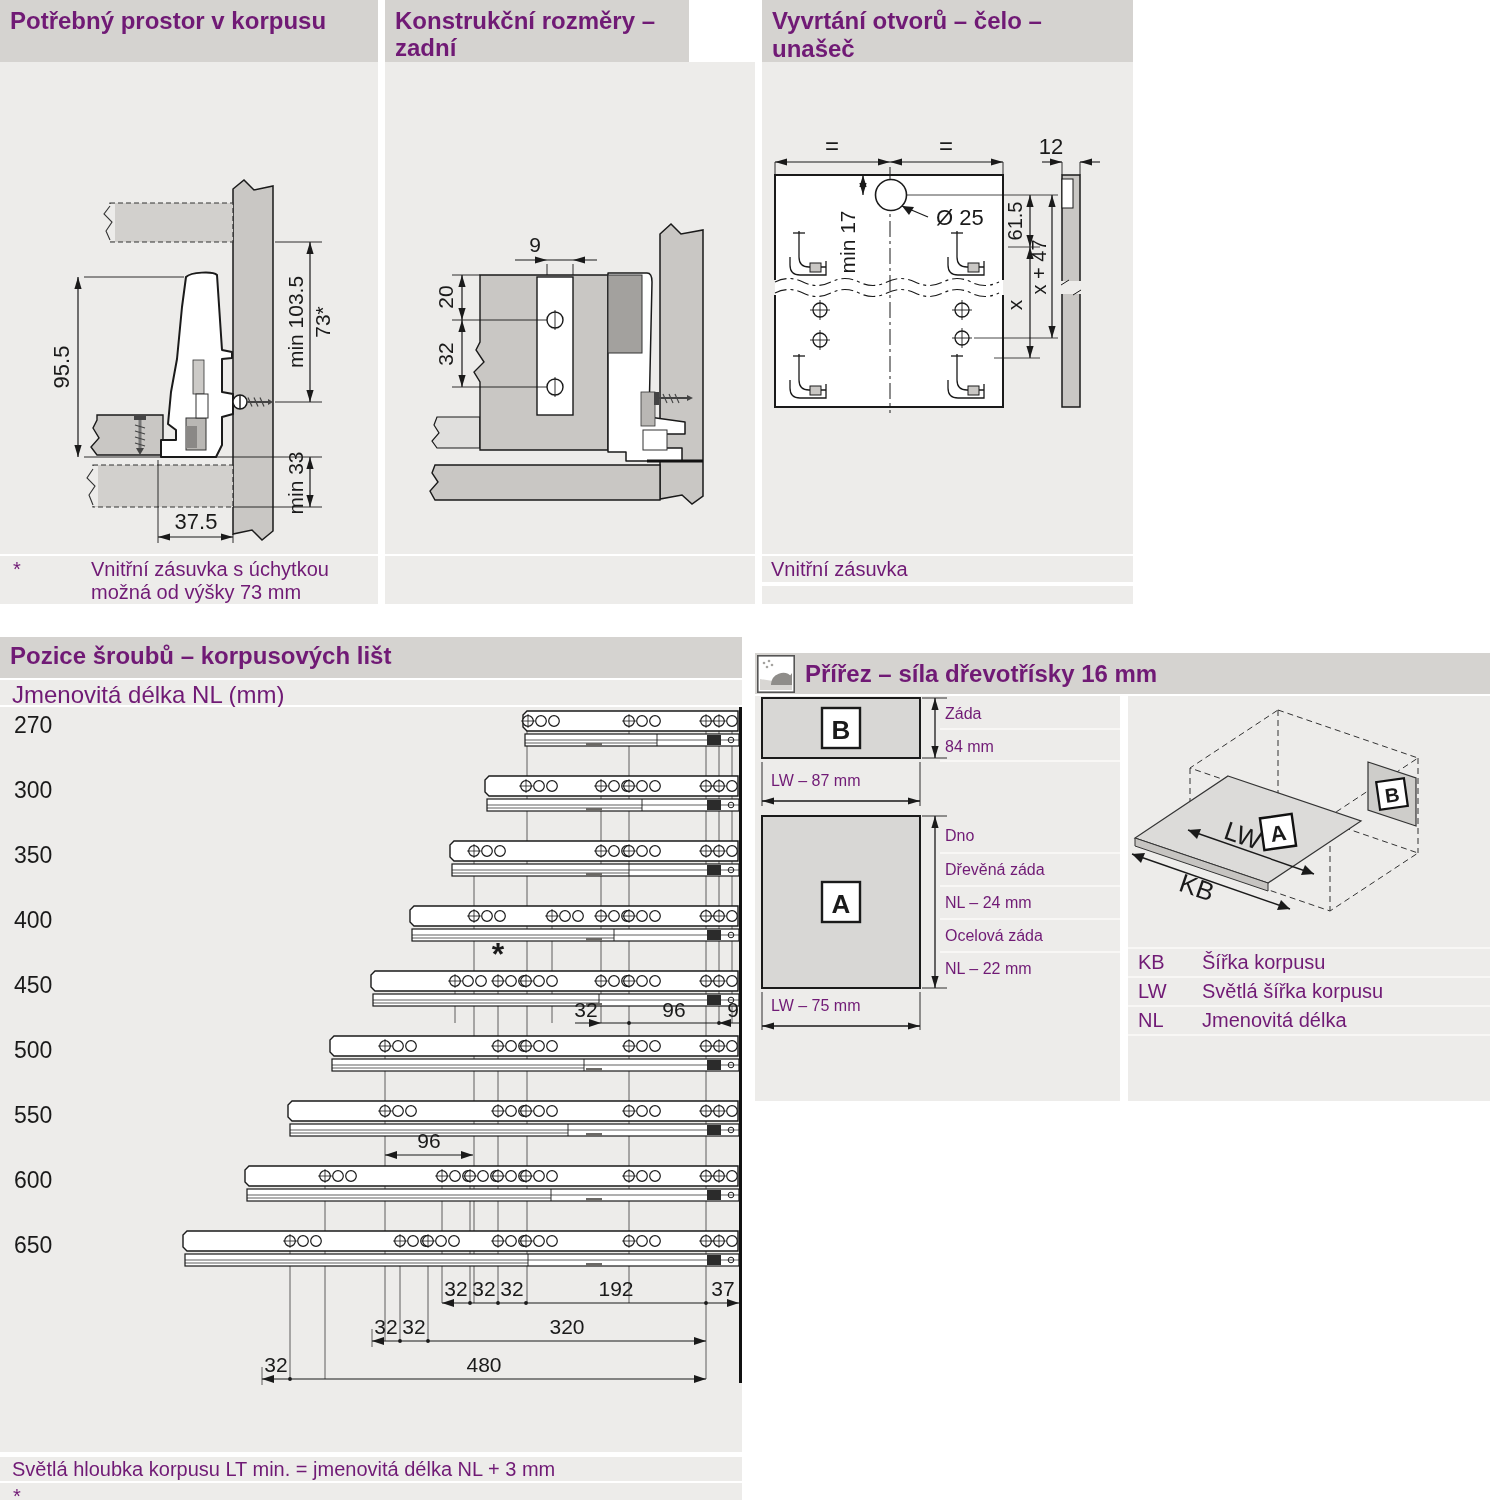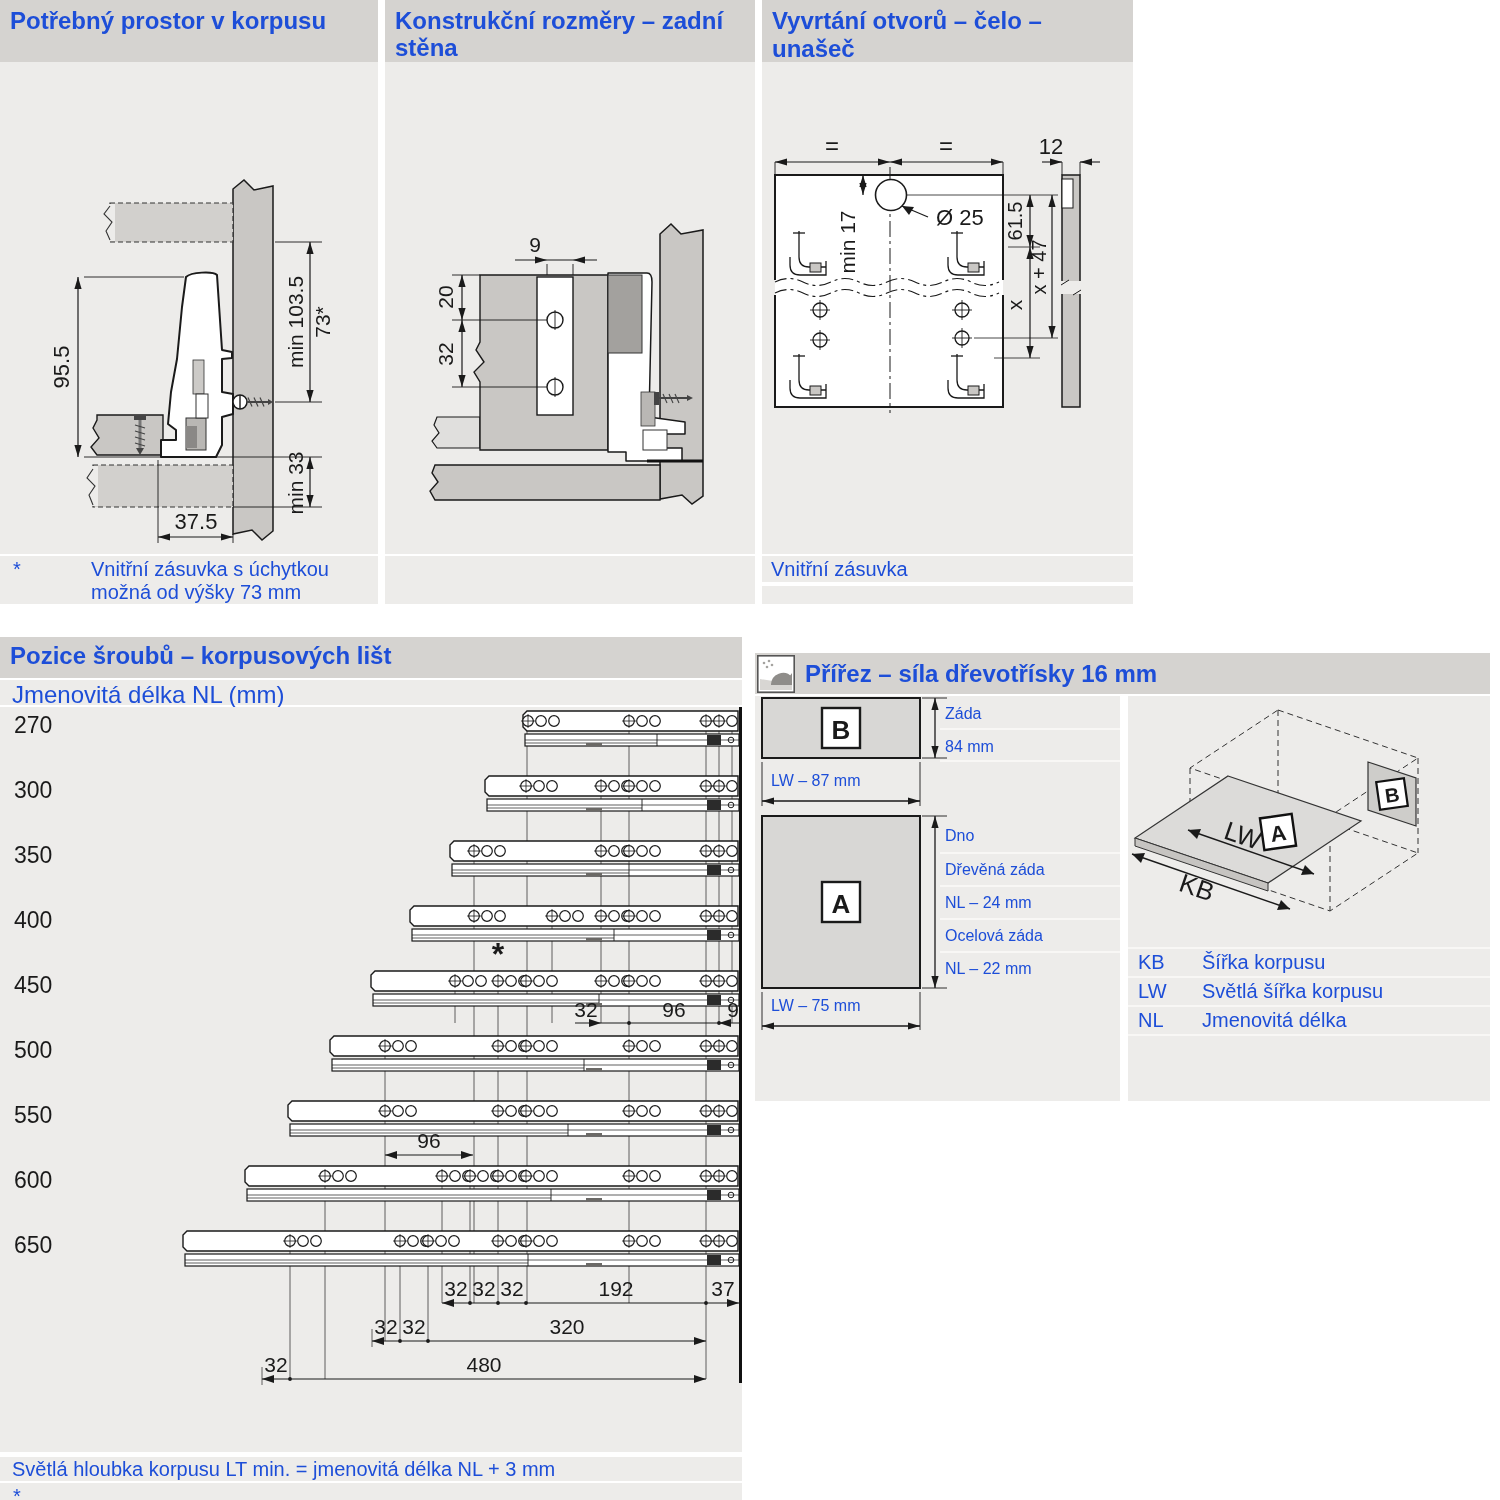--- a/index.html
+++ b/index.html
@@ -1,17 +1,17 @@
 <!DOCTYPE html>
 <html><head>
 <meta charset="utf-8">
 <style>
   html,body{margin:0;padding:0;background:#fff;}
   #page{position:relative;width:1500px;height:1500px;background:#fff;overflow:hidden;
-        font-family:"Liberation Sans","DejaVu Sans",sans-serif;color:#1d4ed8;}
+        font-family:"Liberation Sans","DejaVu Sans",sans-serif;color:#701a75;}
   .abs{position:absolute;}
   .hd{background:#d5d3d0;font-weight:bold;font-size:24px;line-height:28px;padding:7px 10px;box-sizing:border-box;}
   .bd{background:#edecea;}
   .ft{background:#edecea;}
   .fnrow{background:#edecea;font-size:20px;line-height:23px;}
   .sep{background:#f8f7f5;}
   svg{display:block;}
   svg text{font-family:"Liberation Sans","DejaVu Sans",sans-serif;fill:#1a1a1a;}
   .legend-row{display:flex;border-top:2px solid #f8f7f5;height:27px;align-items:center;font-size:20px;}
   .legend-code{width:64px;padding-left:10px;flex:none;}
@@ -90,21 +90,21 @@
         <text x="196" y="467" text-anchor="middle" font-size="22">37.5</text>
       </svg>
     </div>
     <div class="ft abs" style="left:0;top:556px;width:378px;height:48px;display:flex;">
       <div style="width:62px;flex:none;padding:2px 0 0 13px;font-size:20px;">*</div>
       <div style="flex:1;padding:2px 6px 16px 16px;font-size:20px;line-height:23px;">Vnitřní zásuvka s úchytkou možná od výšky 73 mm</div>
     </div>
   </div>
 
   <div class="abs" style="left:385px;top:0;width:370px;height:604px;">
-    <div class="hd abs" style="left:0;top:0;width:370px;height:62px;line-height:27px;">
+    <div class="hd abs" style="left:0;top:0;width:304px;height:62px;line-height:27px;">
       <div>Konstrukční rozměry – zadní</div>
       <div>stěna</div>
     </div>
     <div class="bd abs" style="left:0;top:62px;width:370px;height:492px;">
       <svg width="370" height="492" viewBox="0 0 370 492">
         <defs>
           <marker id="ar2" markerWidth="14" markerHeight="10" refX="13" refY="5" orient="auto-start-reverse" markerUnits="userSpaceOnUse">
             <path d="M13,5 L1,1.4 L1,8.6 Z" fill="#1a1a1a"></path>
           </marker>
         </defs>

